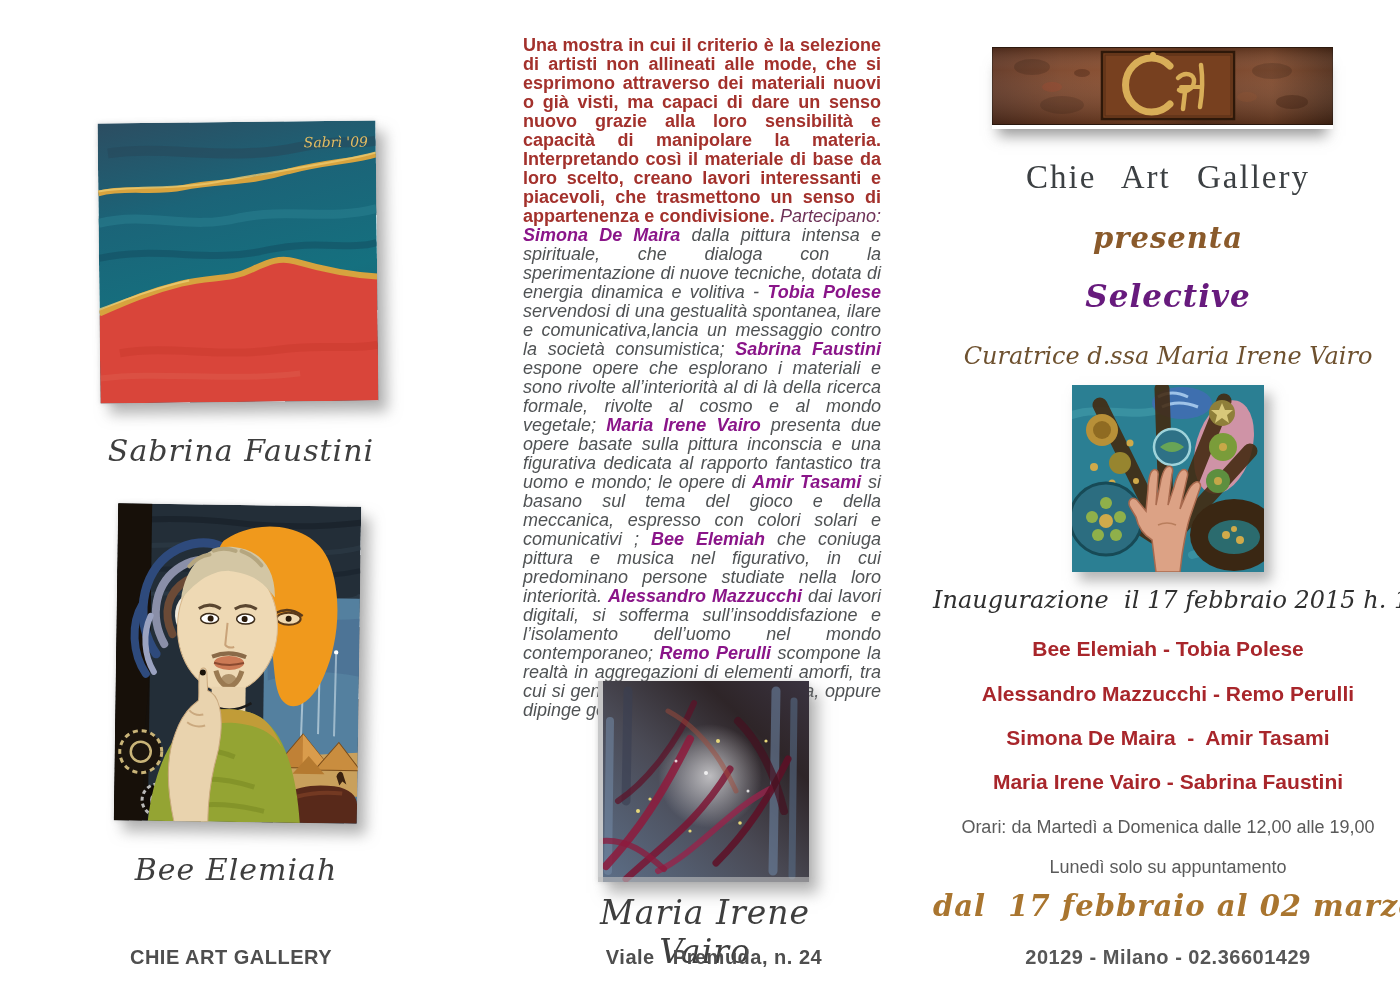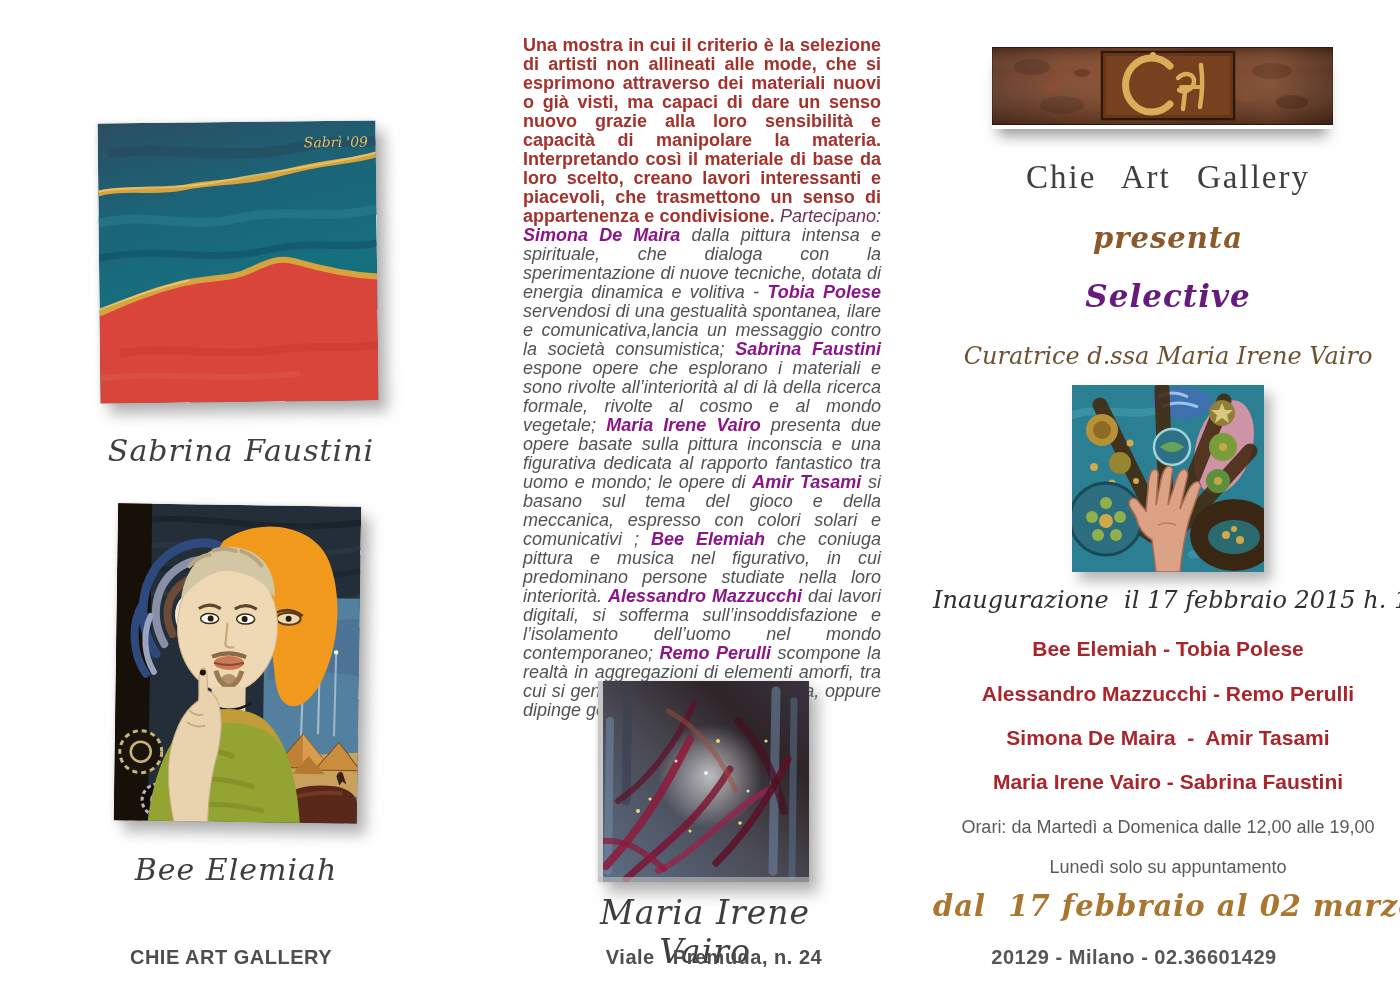--- a/index.html
+++ b/index.html
@@ -41,21 +41,21 @@
   .inaug{top:586px;font-family:"DejaVu Serif",serif;font-style:italic;font-size:24px;
          color:#2f2f2f;white-space:pre;}
   .artist-line{position:absolute;left:933px;width:470px;text-align:center;font-weight:bold;
                font-size:21px;color:#a8262b;white-space:pre;}
   .a1{top:637px;}.a2{top:682px;}.a3{top:726px;}.a4{top:770px;}
   .hours{position:absolute;left:923px;width:490px;text-align:center;font-size:18px;color:#5a5a5a;}
   .h1{top:817px;}
   .h2{top:857px;}
   .dates{top:889px;font-family:"DejaVu Serif",serif;font-style:italic;font-weight:bold;
          font-size:29px;color:#a9752f;white-space:pre;letter-spacing:1px;}
-  .f-right{left:984px;top:946px;width:300px;color:#565656;}
+  .f-right{left:1018px;top:946px;width:300px;color:#565656;}
 </style>
 </head>
 <body>
 
 <div id="page">
 
   <div class="painting p1">
     <svg width="278" height="280" viewBox="0 0 278 280">
       <defs>
         <linearGradient id="p1sea" x1="0" y1="0" x2="0.25" y2="1">

